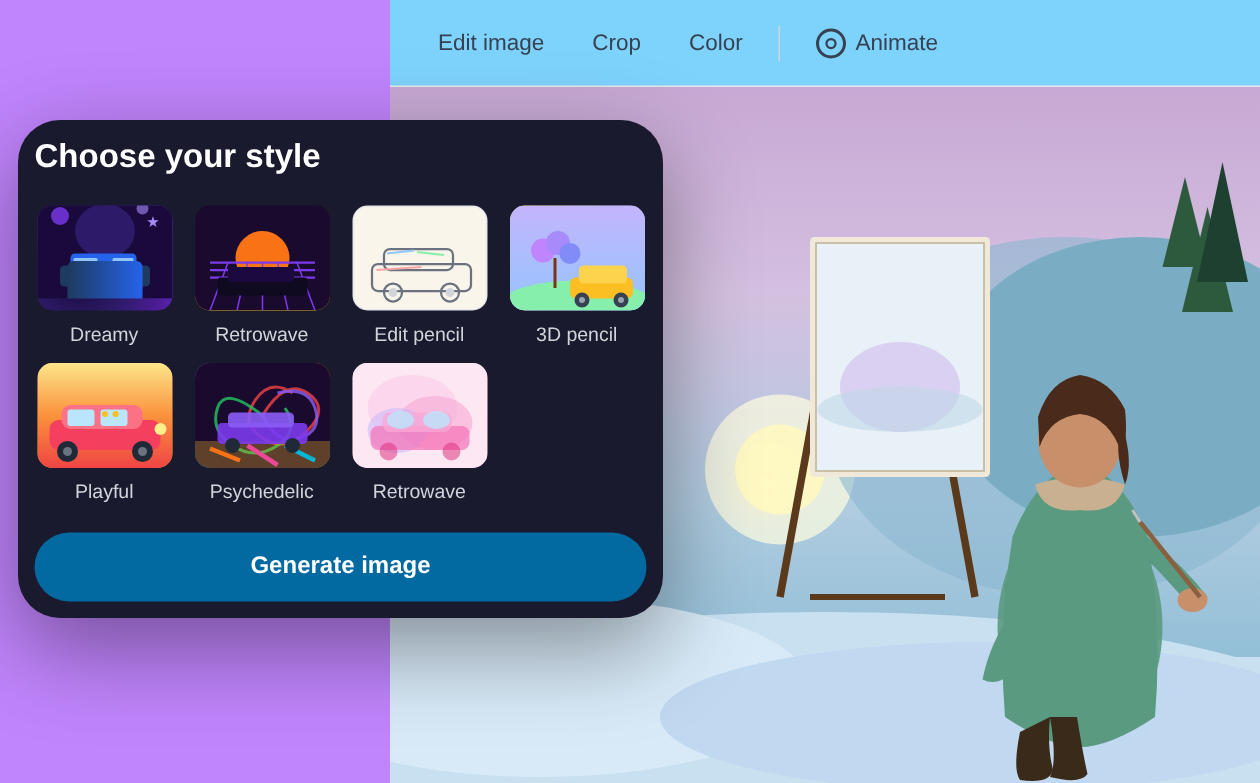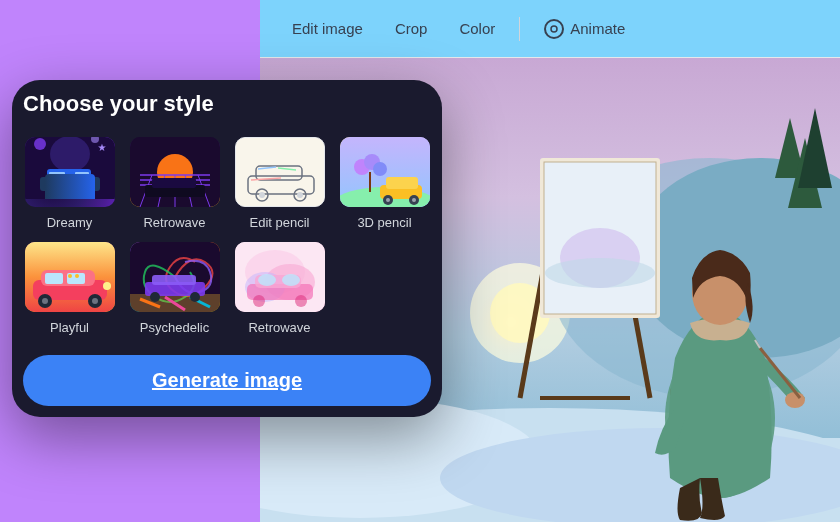--- a/index.html
+++ b/index.html
@@ -125,28 +125,27 @@
 
     .style-label {
       color: #d1d5db;
       font-size: 13px;
       text-align: right;
     }
 
     .generate-btn {
       width: 100%;
       padding: 14px;
-      background: #3b82f6;
+      background: #0369a1;
       color: white;
       border: none;
       border-radius: 30px;
-      font-size: 20px;
+      font-size: 16px;
       font-weight: 600;
       cursor: pointer;
-      text-decoration: underline;
     }
 
     
     .thumb-dreamy {
       background: radial-gradient(circle at 30% 70%, #1a0a3c 0%, #2d1b69 40%, #4c1d95 70%, #6d28d9 100%);
       display: flex;
       align-items: flex-end;
       justify-content: center;
       padding-bottom: 8px;
     }

